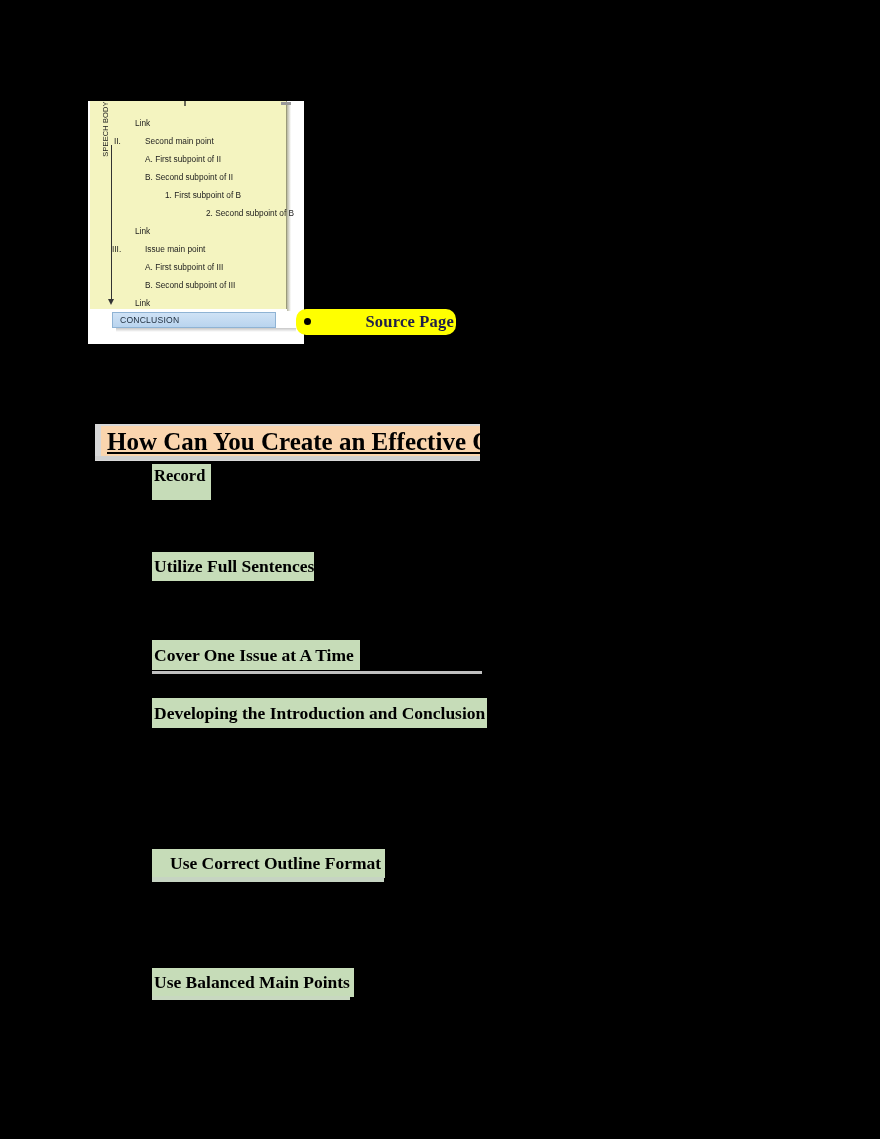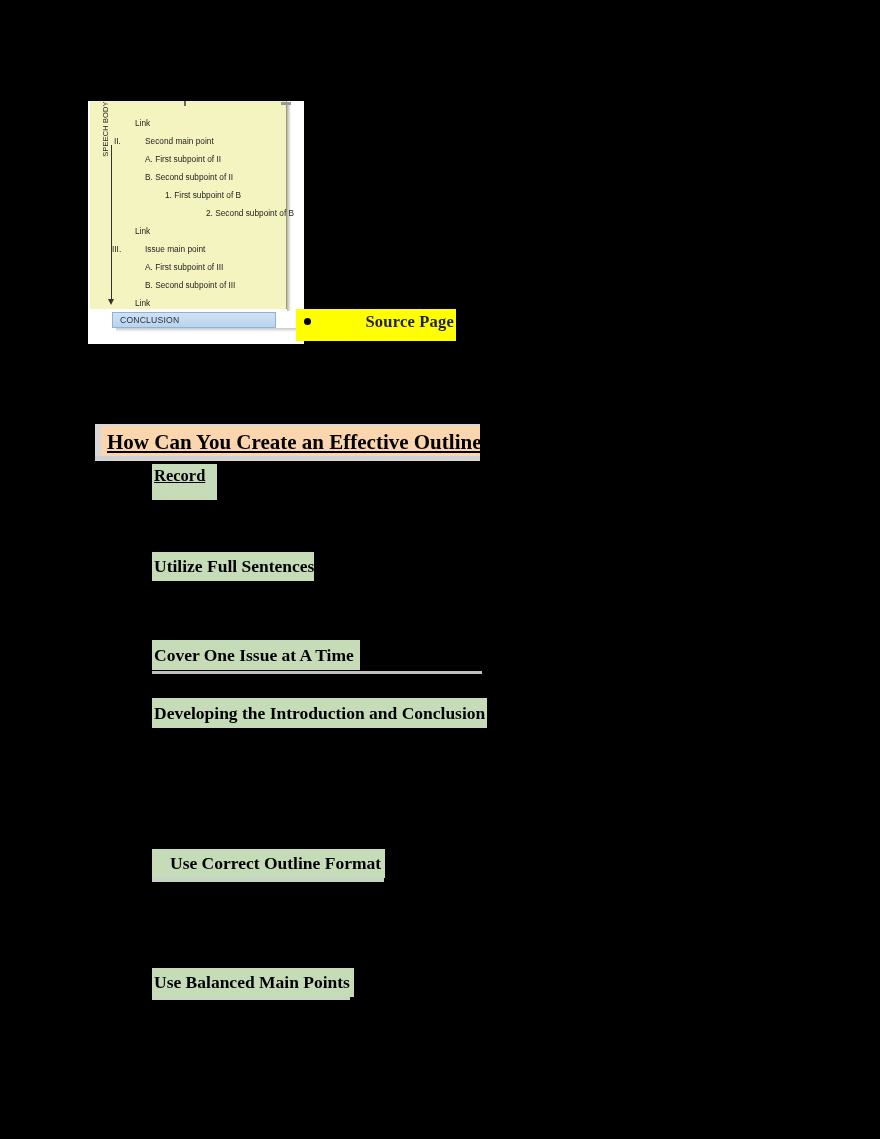--- a/index.html
+++ b/index.html
@@ -144,22 +144,23 @@
     height: 3px;
     background: #9a9a9a;
   }
 
   
   #source-page-bar {
     position: absolute;
     left: 296px;
     top: 309px;
     width: 160px;
-    height: 32px;
+    height: 26px;
     background: #ffff00;
+    border-radius: 10px;
   }
   #source-page-bar .sp-bullet {
     position: absolute;
     left: 8px;
     top: 9px;
     width: 7px;
     height: 7px;
     border-radius: 50%;
     background: #000000;
   }
@@ -184,21 +185,21 @@
     background: #d8d8d8;
   }
   #main-heading {
     position: absolute;
     left: 6px;
     top: 2px;
     right: 0px;
     height: 32px;
     background: #fad5ae;
     font-family: "Liberation Serif", "DejaVu Serif", serif;
-    font-size: 21px;
+    font-size: 25px;
     font-weight: bold;
     color: #000000;
     line-height: 32px;
     padding-left: 6px;
     box-sizing: border-box;
     white-space: nowrap;
     text-decoration: underline;
     text-underline-offset: 2px;
   }
 
@@ -213,22 +214,21 @@
     box-sizing: border-box;
   }
 
   #sub-record {
     left: 152px;
     top: 464px;
     height: 36px;
     font-size: 16.5px;
     line-height: 24px;
     padding-left: 2px;
-    padding-right: 12px;
-    text-decoration: underline;
+    padding-right: 6px;
   }
   #sub-utilize {
     left: 152px;
     top: 552px;
     height: 29px;
     font-size: 17.5px;
     line-height: 29px;
     padding-left: 2px;
     padding-right: 0;
   }

